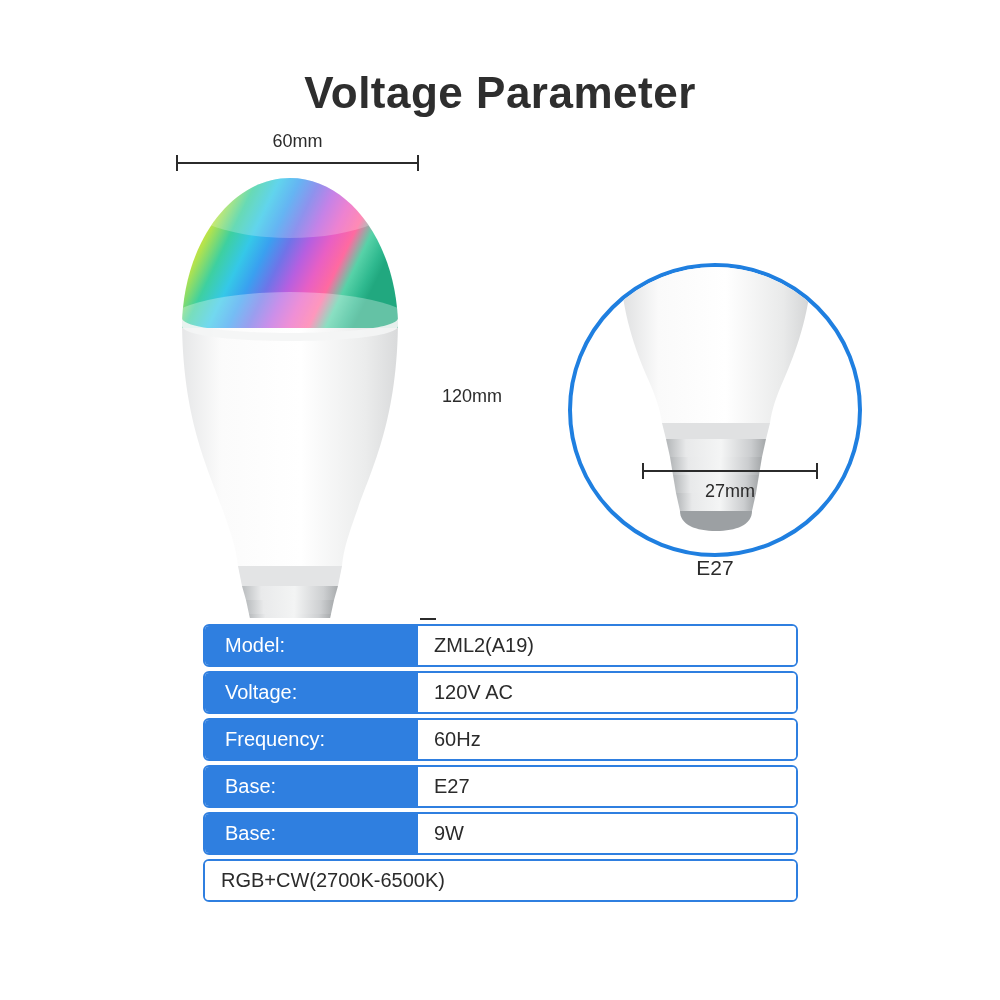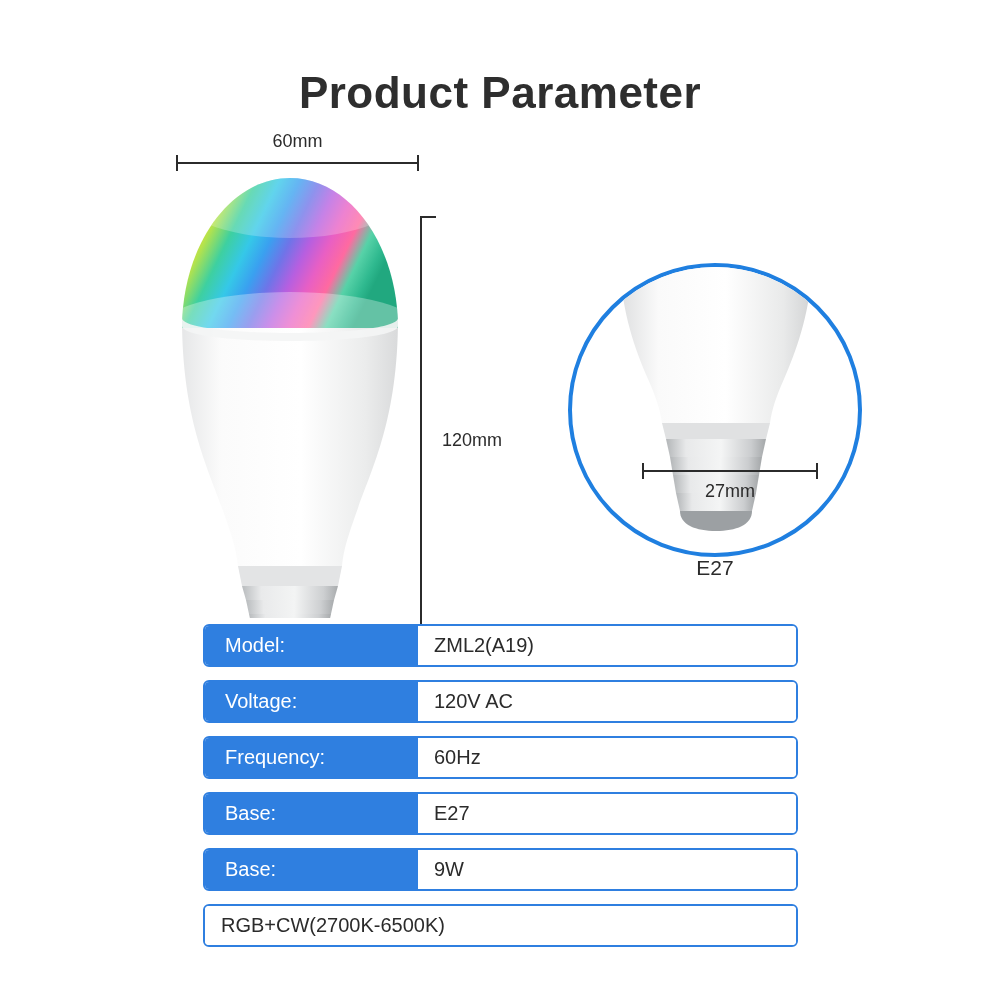--- a/index.html
+++ b/index.html
@@ -37,21 +37,21 @@
   .dim-h .txt {
     position: absolute;
     left: 0; width: 100%;
     text-align: center;
     top: -24px;
     font-size: 18px;
     color: #2b2b2b;
   }
   .dim-v {
     position: absolute;
-    display: flex; flex-direction: column; align-items: flex-start; margin-top: 44px;
+    display: flex; flex-direction: row; align-items: flex-end;
   }
   .dim-v .cap { width: 16px; height: 2px; background: #2b2b2b; }
   .dim-v .line { flex: 1; width: 2px; background: #2b2b2b; }
   .dim-v .txt {
     position: absolute;
     right: 22px;
     top: 50%; transform: translateY(-50%);
     font-size: 18px;
     color: #2b2b2b;
     white-space: nowrap;
@@ -81,21 +81,21 @@
   
   .spec-table {
     position: absolute;
     left: 203px; top: 624px;
     width: 595px;
   }
   .spec-row {
     display: flex;
     align-items: stretch;
     height: 43px;
-    margin-bottom: 13px;
+    margin-bottom: 4px;
     border: 2px solid #2f7fe0;
     border-radius: 6px;
     overflow: hidden;
     background: #fff;
   }
   .spec-label {
     width: 213px;
     background: #2f7fe0;
     color: #fff;
     font-size: 20px;
@@ -109,21 +109,21 @@
     display: flex; align-items: center;
     padding-left: 16px;
     background: #fff;
   }
 </style>
 </head>
 <body>
 
 <div class="page">
 
-  <div class="title">Product Parameter</div>
+  <div class="title">Voltage Parameter</div>
 
   <div class="bulb-main">
     <svg width="240" height="450" viewBox="0 0 240 450">
       <defs>
         <linearGradient id="rgbDome" x1="0" y1="0" x2="1" y2="0.35">
           <stop offset="0.00" stop-color="#ff3b30"></stop>
           <stop offset="0.07" stop-color="#ff8a3d"></stop>
           <stop offset="0.15" stop-color="#ffd23f"></stop>
           <stop offset="0.24" stop-color="#b6e34b"></stop>
           <stop offset="0.33" stop-color="#3ed0a0"></stop>

